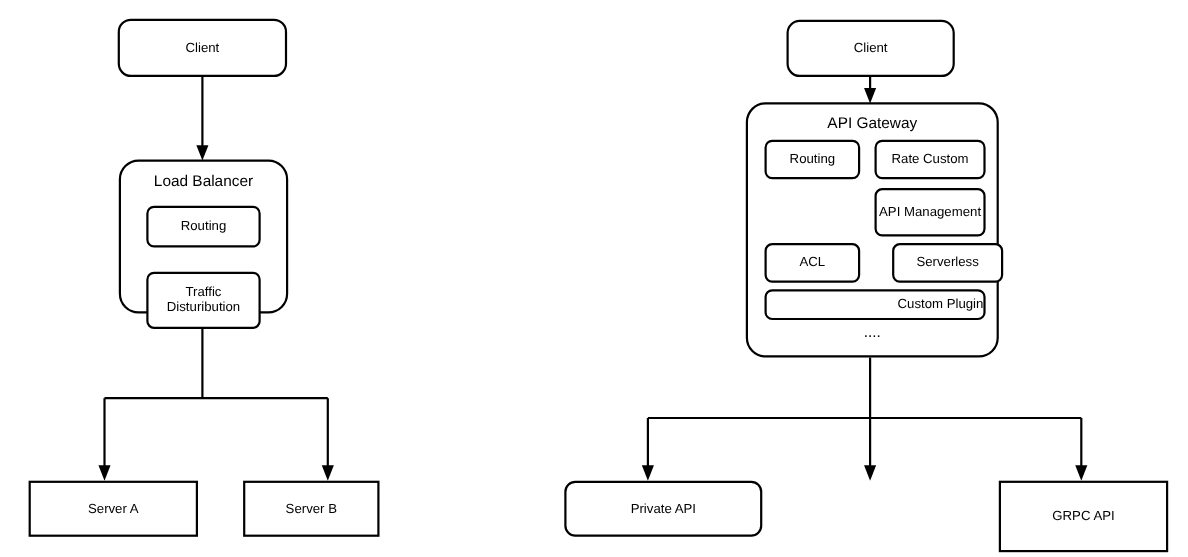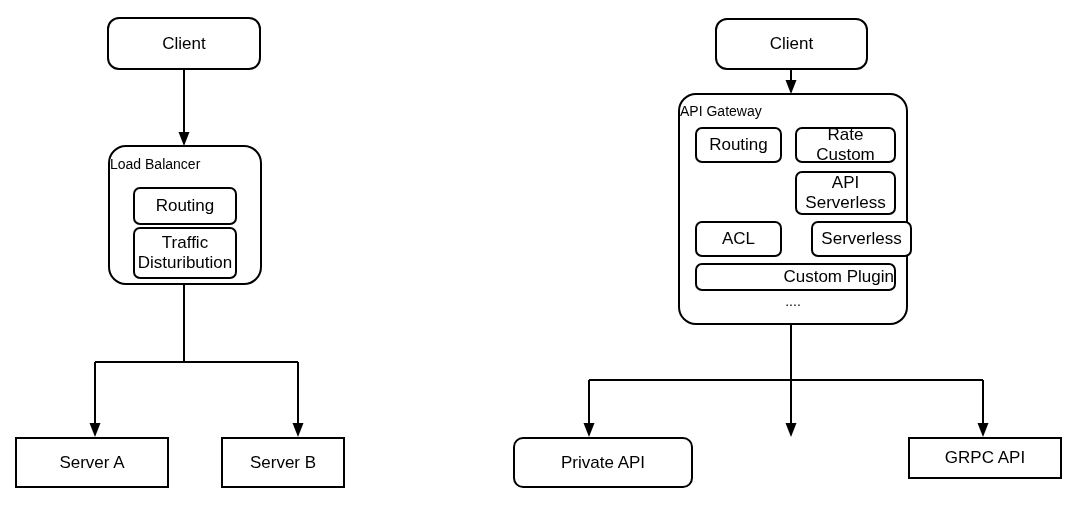--- a/index.html
+++ b/index.html
@@ -24,39 +24,39 @@
   }
   .node {
     position: absolute;
     box-sizing: border-box;
     border: 2px solid #000000;
     background: #ffffff;
     display: flex;
     align-items: center;
     justify-content: center;
     text-align: center;
-    font-size: 17px;
+    font-size: 12px;
     line-height: 1.15;
     color: #000000;
   }
   .rounded   { border-radius: 12px; }
   .square    { border-radius: 0; }
   .pill      { border-radius: 7px; }
   .container {
     position: absolute;
     box-sizing: border-box;
     border: 2px solid #000000;
     border-radius: 18px;
     background: #ffffff;
   }
   .container-title {
     position: absolute;
     left: 0;
     right: 0;
-    text-align: left;
+    text-align: center;
     font-size: 14px;
     color: #000000;
   }
   .dots {
     position: absolute;
     left: 0;
     right: 0;
     text-align: center;
     font-size: 14px;
     color: #000000;
@@ -126,26 +126,26 @@
     <span>Client</span>
   </div>
 
   <div class="container" style="left:108px; top:145px; width:154px; height:140px;">
     <div class="container-title" style="top:9px;">Load Balancer</div>
 
     <div class="node pill" style="left:23px; top:40px; width:104px; height:38px;">
       <span>Routing</span>
     </div>
 
-    <div class="node pill" style="left:23px; top:80px; width:104px; height:52px;">
+    <div class="node pill" style="left:23px; top:100px; width:104px; height:52px;">
       <span>Traffic Disturibution</span>
     </div>
   </div>
 
-  <div class="node square" style="left:15px; top:437px; width:154px; height:51px;">
+  <div class="node square" style="left:26px; top:437px; width:154px; height:51px;">
     <span>Server A</span>
   </div>
 
   <div class="node square" style="left:221px; top:437px; width:124px; height:51px;">
     <span>Server B</span>
   </div>
 
   <div class="node rounded" style="left:715px; top:18px; width:153px; height:52px;">
     <span>Client</span>
   </div>
@@ -156,21 +156,21 @@
     <div class="node pill" style="left:15px; top:32px; width:87px; height:36px;">
       <span>Routing</span>
     </div>
 
     <div class="node pill" style="left:115px; top:32px; width:101px; height:36px;">
       <span>Rate Custom</span>
     </div>
 
 
     <div class="node pill" style="left:115px; top:76px; width:101px; height:44px;">
-      <span>API Serverless</span>
+      <span>API Management</span>
     </div>
 
     <div class="node pill" style="left:15px; top:126px; width:87px; height:36px;">
       <span>ACL</span>
     </div>
 
     <div class="node pill" style="left:131px; top:126px; width:101px; height:36px;">
       <span>Serverless</span>
     </div>
 
@@ -179,17 +179,17 @@
     </div>
 
     <div class="dots" style="top:198px;">....</div>
   </div>
 
   <div class="node square" style="left:513px; top:437px; width:180px; height:51px;border-radius:10px;">
     <span>Private API</span>
   </div>
 
 
-  <div class="node square" style="left:908px; top:437px; width:154px; height:42px;">
+  <div class="node square" style="left:908px; top:437px; width:154px; height:65px;">
     <span>GRPC API</span>
   </div>
 
 </div>
 
 </body></html>

